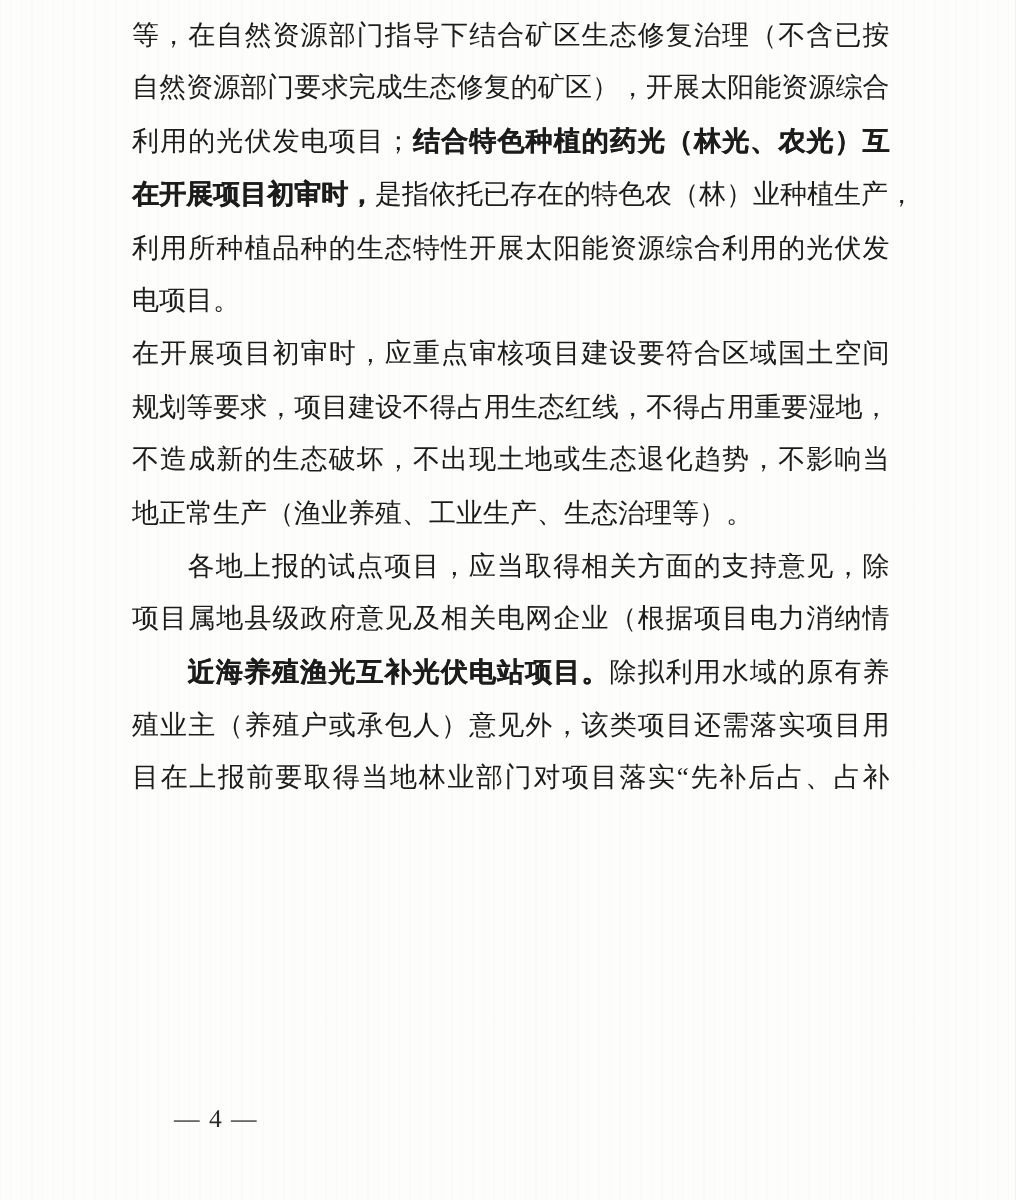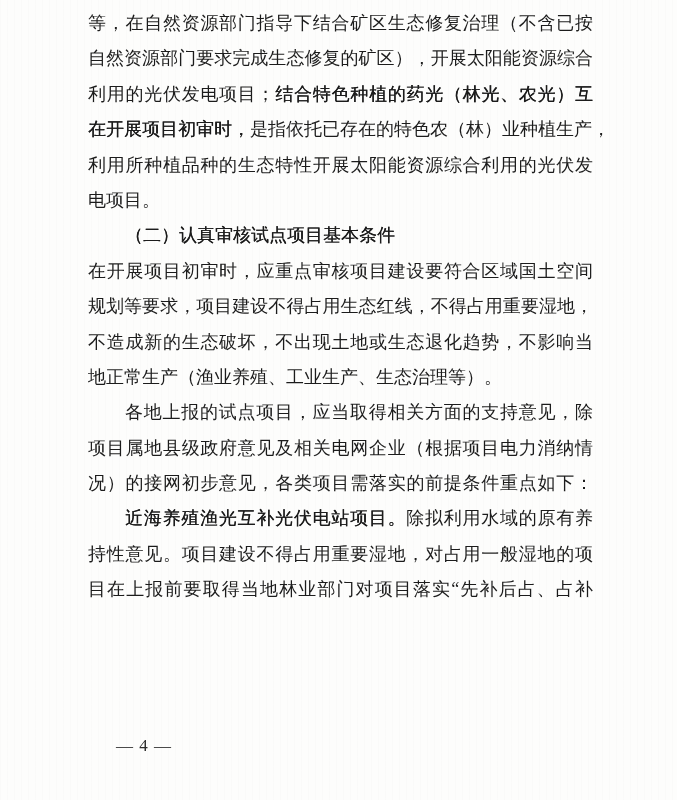--- a/index.html
+++ b/index.html
@@ -37,21 +37,21 @@
     text-justify: inter-character;
   }
   .line.left {
     text-align: right;
     text-align-last: left;
   }
   .line.ind {
     padding-left: 37px;
   }
   .b {
-    font-weight: 400;
+    font-weight: 700;
     text-shadow: 0.3px 0 0 currentColor;
     margin-top: 44px;
   }
   .footer {
     position: absolute;
     left: 116px;
     top: 736px;
     font-size: 17px;
     letter-spacing: 1px;
     color: #2a2a2a;
@@ -69,42 +69,40 @@
     <div class="line"><span>自然资源部门要求完成生态修复的矿区），开展太阳能资源综合</span></div>
 
     <div class="line"><span>利用的光伏发电项目；</span><span class="b">结合特色种植的药光（林光、农光）互</span></div>
 
     <div class="line"><span class="b">在开展项目初审时，</span><span>是指依托已存在的特色农（林）业种植生产，</span></div>
 
     <div class="line"><span>利用所种植品种的生态特性开展太阳能资源综合利用的光伏发</span></div>
 
     <div class="line left"><span>电项目。</span></div>
 
-    <div class="line left ind"><span class="b">（二）认真审核试点项目基本条件</span></div>
 
 
     <div class="line"><span>在开展项目初审时，应重点审核项目建设要符合区域国土空间</span></div>
 
     <div class="line"><span>规划等要求，项目建设不得占用生态红线，不得占用重要湿地，</span></div>
 
     <div class="line"><span>不造成新的生态破坏，不出现土地或生态退化趋势，不影响当</span></div>
 
     <div class="line left"><span>地正常生产（渔业养殖、工业生产、生态治理等）。</span></div>
 
     <div class="line ind"><span>各地上报的试点项目，应当取得相关方面的支持意见，除</span></div>
 
     <div class="line"><span>项目属地县级政府意见及相关电网企业（根据项目电力消纳情</span></div>
 
-    <div class="line"><span>况）的接网初步意见，各类项目需落实的前提条件重点如下：</span></div>
 
     <div class="line ind"><span class="b">近海养殖渔光互补光伏电站项目。</span><span>除拟利用水域的原有养</span></div>
 
+    <div class="line"><span>殖业主（养殖户或承包人）意见外，该类项目还需落实项目用</span></div>
 
 
-    <div class="line"><span>持性意见。项目建设不得占用重要湿地，对占用一般湿地的项</span></div>
 
     <div class="line"><span>目在上报前要取得当地林业部门对项目落实“先补后占、占补</span></div>
 
   </div>
 
   <div class="footer">— 4 —</div>
 
 </div>
 
 </body></html>

